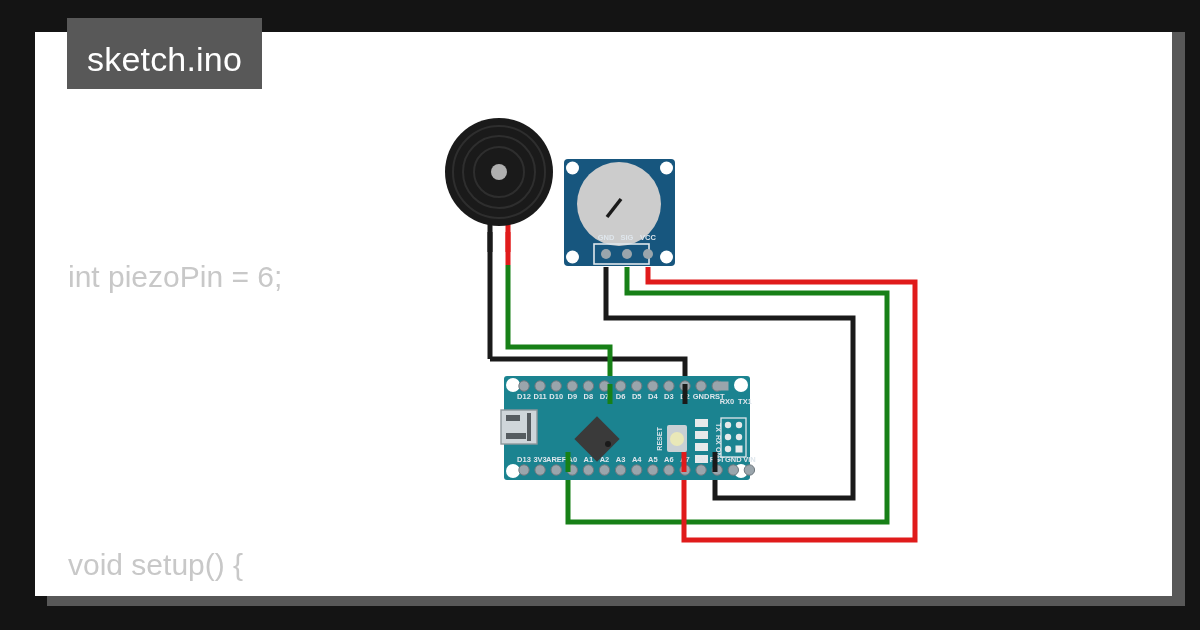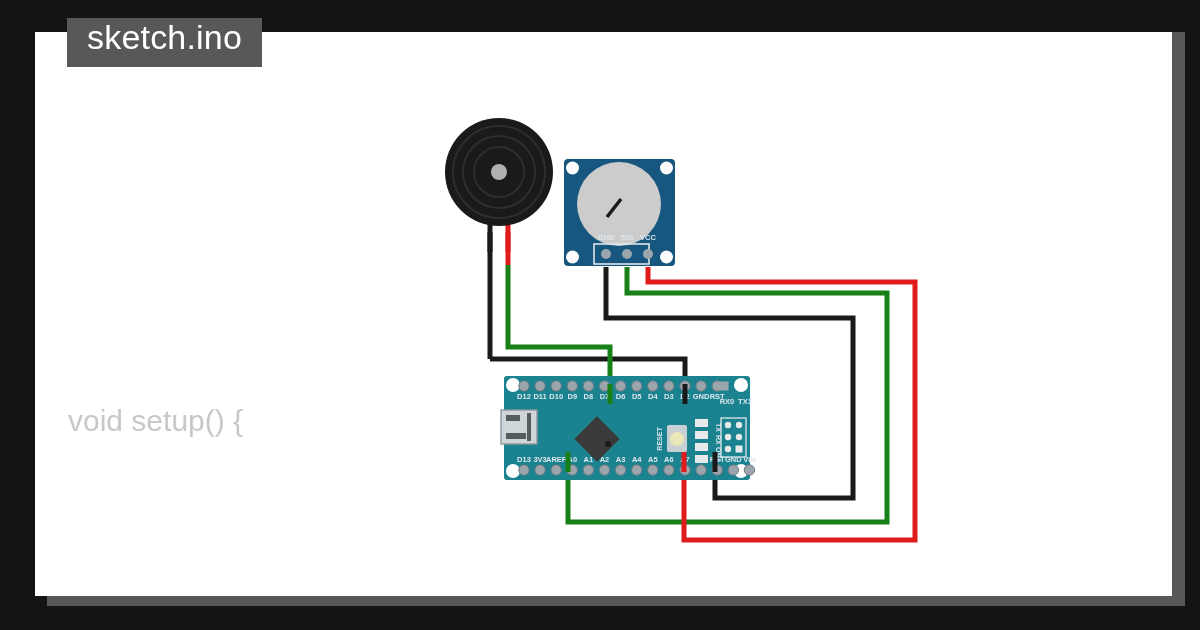--- a/index.html
+++ b/index.html
@@ -18,21 +18,21 @@
   }
   #canvas{
     position:absolute;left:35px;top:32px;width:1137px;height:564px;
     background:#ffffff;overflow:hidden;
   }
 
   
   #tab{
     position:absolute;left:67px;top:18px;
     background:#585858;color:#ffffff;
-    padding:0 20px 11px 20px;
+    padding:22px 20px 11px 20px;
     font-size:34px;line-height:38px;
     letter-spacing:.2px;
     z-index:40;
   }
 
   
   #code{
     position:absolute;left:33px;top:125px;
     color:#c8c8c8;
     font-family:"Liberation Sans", sans-serif;
@@ -51,20 +51,21 @@
 </head>
 <body>
 
 <div id="frame">
 
   <div id="shadow"></div>
 
   <div id="canvas">
 
     <div id="code">
+      <span class="ln">int piezoPin = 6;</span>
       <span class="ln"></span>
       <span class="ln">void setup() {</span>
       
       
       
       
       
       
       
     </div>

